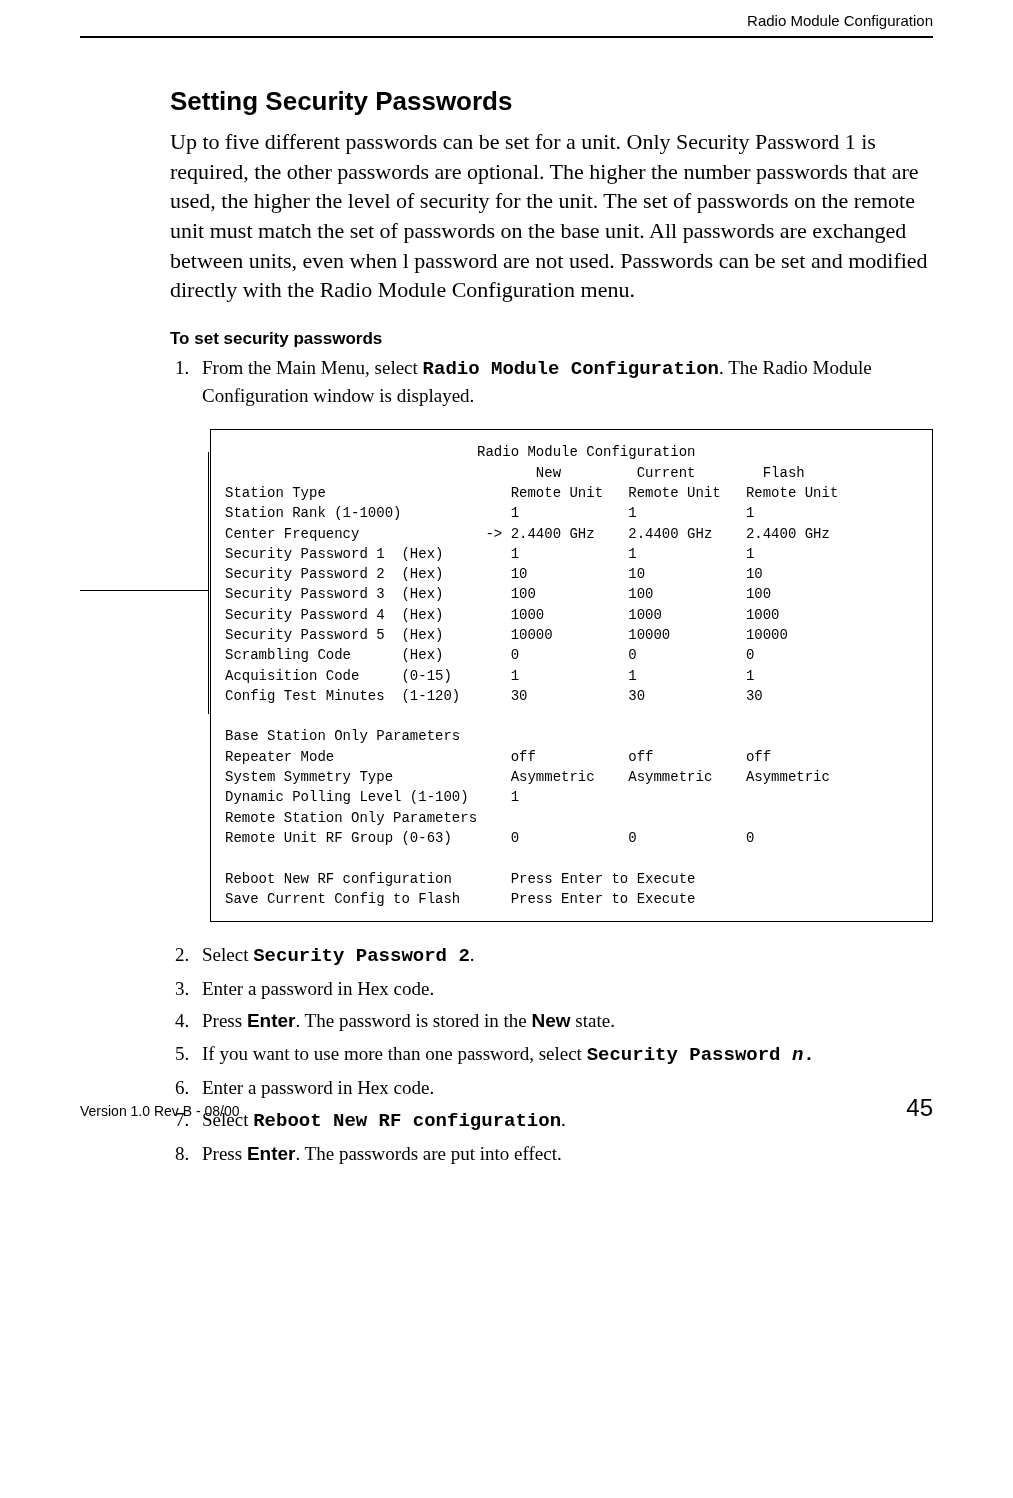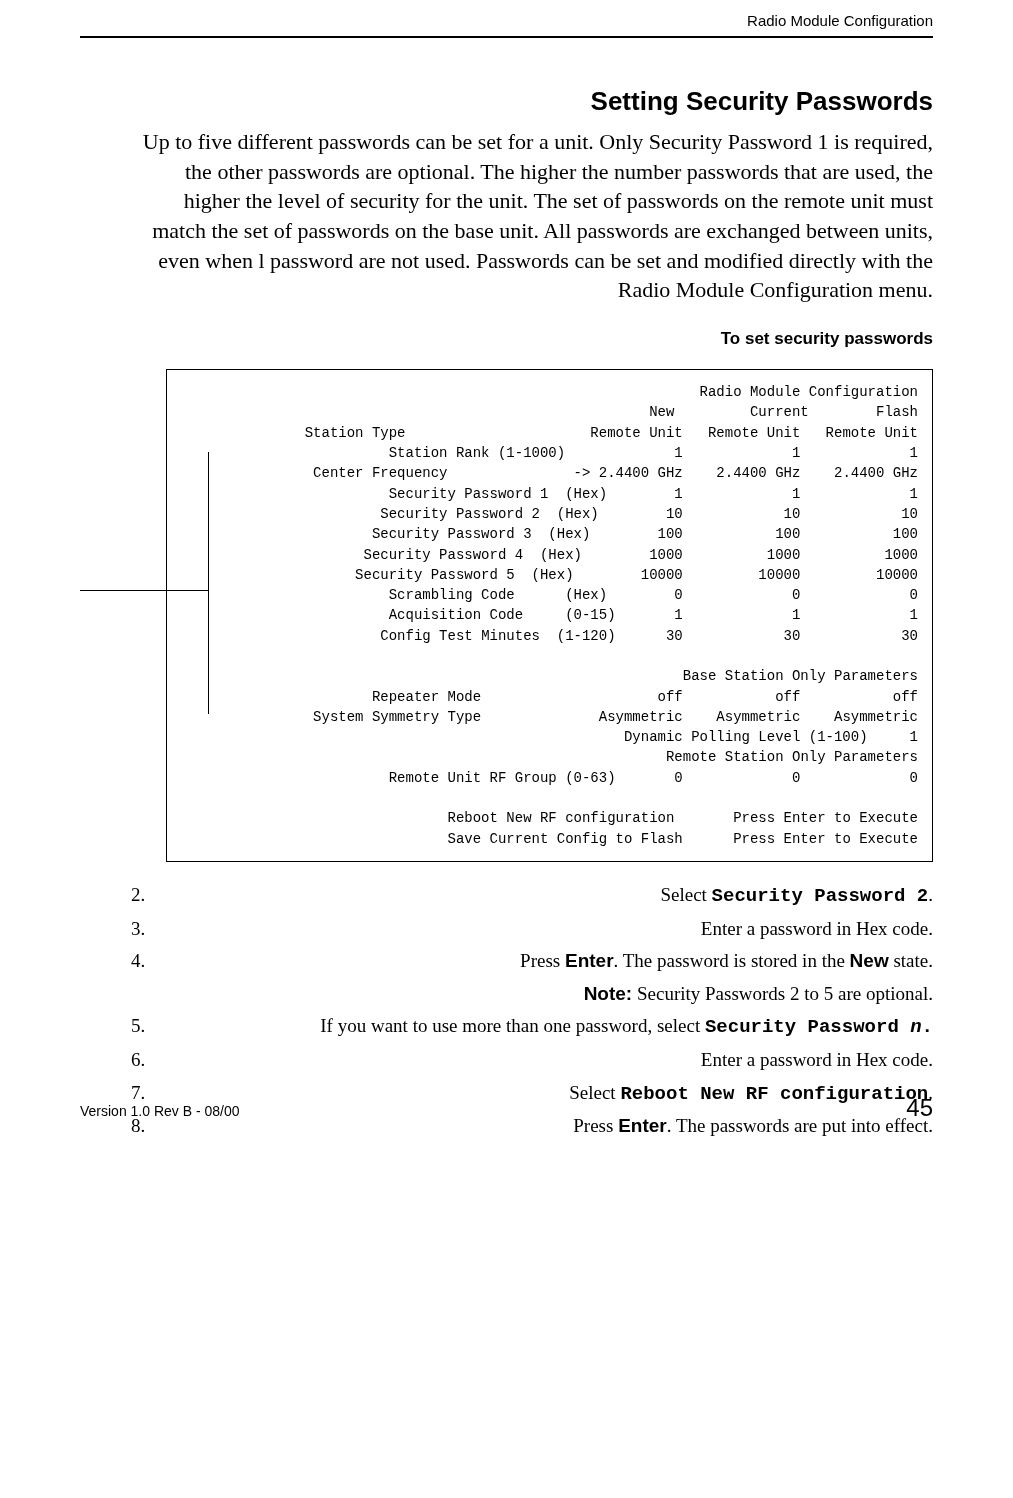--- a/index.html
+++ b/index.html
@@ -30,23 +30,22 @@
       right: 80px;
     }
     .header-text {
       position: absolute;
       top: 12px;
       right: 80px;
       font-family: Arial, Helvetica, sans-serif;
       font-size: 15px;
     }
     .content {
-      margin-left: 46px;
+      margin-left: 90px;
       margin-top: 50px;
-      text-align: right;
     }
     h1 {
       font-family: Arial, Helvetica, sans-serif;
       font-weight: bold;
       font-size: 26px;
       margin: 0 0 10px 0;
     }
     .body-text {
       font-size: 22px;
       line-height: 1.35;
@@ -145,20 +144,25 @@
 
 <div class="page">
   <div class="header-text">Radio Module Configuration</div>
   <div class="header-line"></div>
 
   <div class="content">
     <h1>Setting Security Passwords</h1>
     <p class="body-text">Up to five different passwords can be set for a unit. Only Security Password 1 is required, the other passwords are optional. The higher the number passwords that are used, the higher the level of security for the unit. The set of passwords on the remote unit must match the set of passwords on the base unit. All passwords are exchanged between units, even when l password are not used. Passwords can be set and modified directly with the Radio Module Configuration menu.</p>
 
     <h2>To set security passwords</h2>
+    <ol>
+      <li>
+        <span>From the Main Menu, select </span><span class="mono">Radio Module Configuration</span><span>. The Radio Module Configuration window is displayed.</span>
+      </li>
+    </ol>
 
     <div class="terminal-box">                              Radio Module Configuration
                                      New         Current        Flash
 Station Type                      Remote Unit   Remote Unit   Remote Unit
 Station Rank (1-1000)             1             1             1
 Center Frequency               -&gt; 2.4400 GHz    2.4400 GHz    2.4400 GHz
 Security Password 1  (Hex)        1             1             1
 Security Password 2  (Hex)        10            10            10
 Security Password 3  (Hex)        100           100           100
 Security Password 4  (Hex)        1000          1000          1000
@@ -177,23 +181,20 @@
 Reboot New RF configuration       Press Enter to Execute
 Save Current Config to Flash      Press Enter to Execute</div>
 
     <ol start="2">
       <li>
         <span>Select </span><span class="mono">Security Password 2</span><span>.</span>
       </li>
       <li>Enter a password in Hex code.</li>
       <li>
         <span>Press </span><span class="sans-bold">Enter</span><span>. The password is stored in the </span><span class="sans-bold">New</span><span> state.</span>
-        <div class="sub-note">
-          <span class="note-label">Note:</span><span> Security Passwords 2 to 5 are optional.</span>
-        </div>
       </li>
       <li>
         <span>If you want to use more than one password, select </span><span class="mono">Security Password </span><span class="mono-i">n</span><span class="mono">.</span>
       </li>
       <li>Enter a password in Hex code.</li>
       <li>
         <span>Select </span><span class="mono">Reboot New RF configuration</span><span>.</span>
       </li>
       <li>
         <span>Press </span><span class="sans-bold">Enter</span><span>. The passwords are put into effect.</span>

